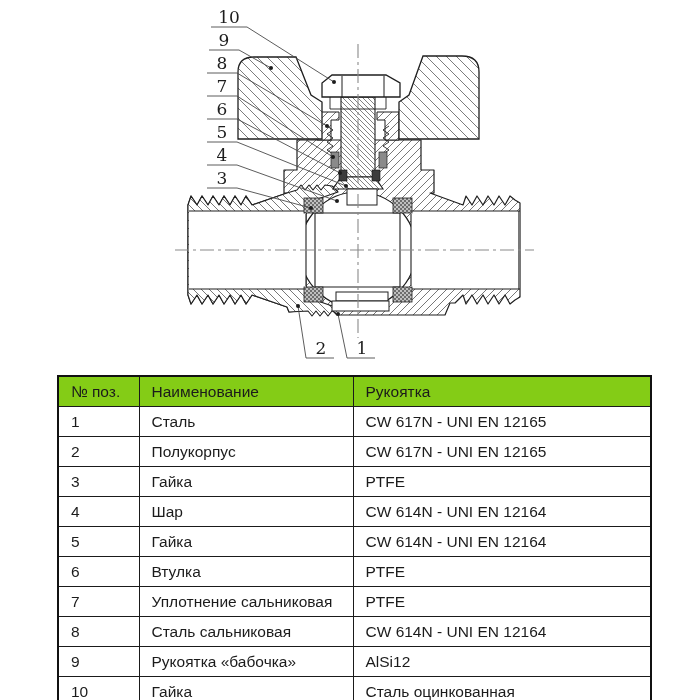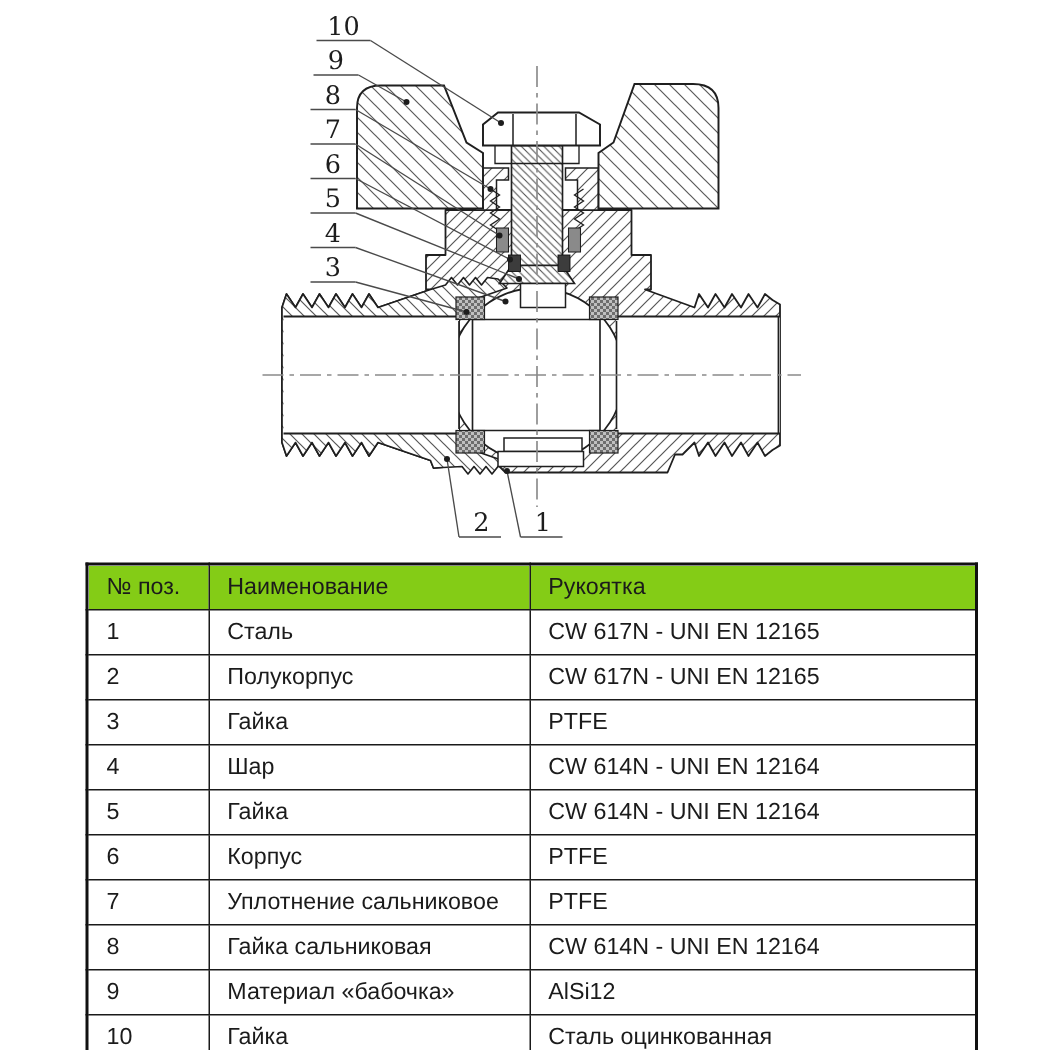--- a/index.html
+++ b/index.html
@@ -240,36 +240,36 @@
       <td>Шар</td>
       <td>CW 614N - UNI EN 12164</td>
     </tr>
     <tr>
       <td>5</td>
       <td>Гайка</td>
       <td>CW 614N - UNI EN 12164</td>
     </tr>
     <tr>
       <td>6</td>
-      <td>Корпус</td>
+      <td>Втулка</td>
       <td>PTFE</td>
     </tr>
     <tr>
       <td>7</td>
-      <td>Уплотнение сальниковое</td>
+      <td>Уплотнение сальниковая</td>
       <td>PTFE</td>
     </tr>
     <tr>
       <td>8</td>
-      <td>Гайка сальниковая</td>
+      <td>Сталь сальниковая</td>
       <td>CW 614N - UNI EN 12164</td>
     </tr>
     <tr>
       <td>9</td>
-      <td>Материал «бабочка»</td>
+      <td>Рукоятка «бабочка»</td>
       <td>AlSi12</td>
     </tr>
     <tr>
       <td>10</td>
       <td>Гайка</td>
       <td>Сталь оцинкованная</td>
     </tr>
   </tbody>
 </table>
 

